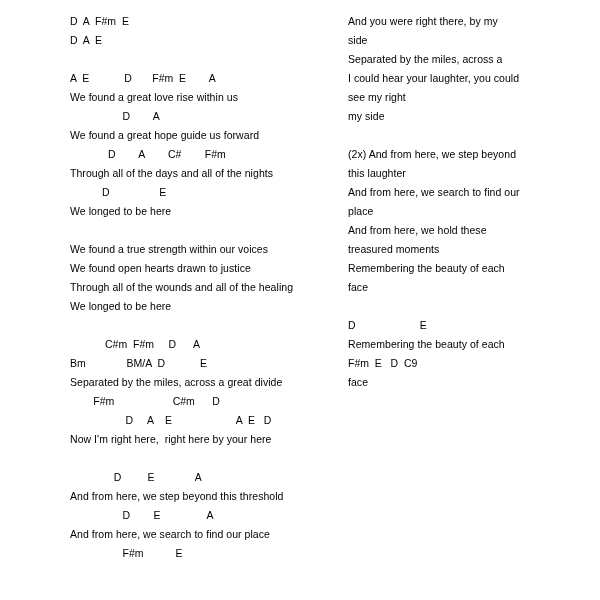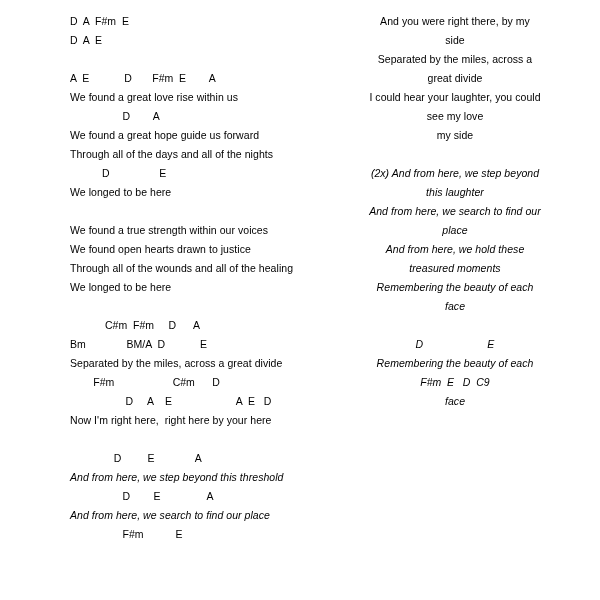--- a/index.html
+++ b/index.html
@@ -23,54 +23,53 @@
   }
   .col {
     position: absolute;
     top: 12px;
   }
   .col-left {
     left: 70px;
     width: 280px;
   }
   .col-right {
-    left: 360px;
+    left: 348px;
     width: 190px;
-    text-align: center;
   }
   .line {
     font-size: 10.5px;
     line-height: 19px;
     white-space: pre;
     letter-spacing: 0.05px;
   }
   .chord {
     font-size: 10.5px;
     line-height: 19px;
     white-space: pre;
   }
   .italic {
-    font-style: italic;
   }
   .gap {
     height: 19px;
   }
 </style>
 </head>
 <body>
 
 <div class="sheet">
   <div class="col col-left">
       <div class="chord">D  A  F#m  E</div>
       <div class="chord">D  A  E</div>
       <div class="gap"></div>
       <div class="chord">A  E            D       F#m  E        A</div>
       <div class="line">We found a great love rise within us</div>
       <div class="chord">                  D        A</div>
       <div class="line">We found a great hope guide us forward</div>
+      <div class="chord">             D        A        C#        F#m</div>
       <div class="line">Through all of the days and all of the nights</div>
       <div class="chord">           D                 E</div>
       <div class="line">We longed to be here</div>
       <div class="gap"></div>
       <div class="line">We found a true strength within our voices</div>
       <div class="line">We found open hearts drawn to justice</div>
       <div class="line">Through all of the wounds and all of the healing</div>
       <div class="line">We longed to be here</div>
       <div class="gap"></div>
       <div class="chord">            C#m  F#m     D      A</div>
@@ -83,23 +82,22 @@
       <div class="chord">               D         E              A</div>
       <div class="line italic">And from here, we step beyond this threshold</div>
       <div class="chord">                  D        E                A</div>
       <div class="line italic">And from here, we search to find our place</div>
       <div class="chord">                  F#m           E</div>
     </div>
   <div class="col col-right">
       <div class="line">And you were right there, by my</div>
       <div class="line">side</div>
       <div class="line">Separated by the miles, across a</div>
-      <div class="line">great divide</div>
       <div class="line">I could hear your laughter, you could</div>
-      <div class="line">see my love</div>
+      <div class="line">see my right</div>
       <div class="line">my side</div>
       <div class="gap"></div>
       <div class="line italic">(2x) And from here, we step beyond</div>
       <div class="line italic">this laughter</div>
       <div class="line italic">And from here, we search to find our</div>
       <div class="line italic">place</div>
       <div class="line italic">And from here, we hold these</div>
       <div class="line italic">treasured moments</div>
       <div class="line italic">Remembering the beauty of each</div>
       <div class="line italic">face</div>

